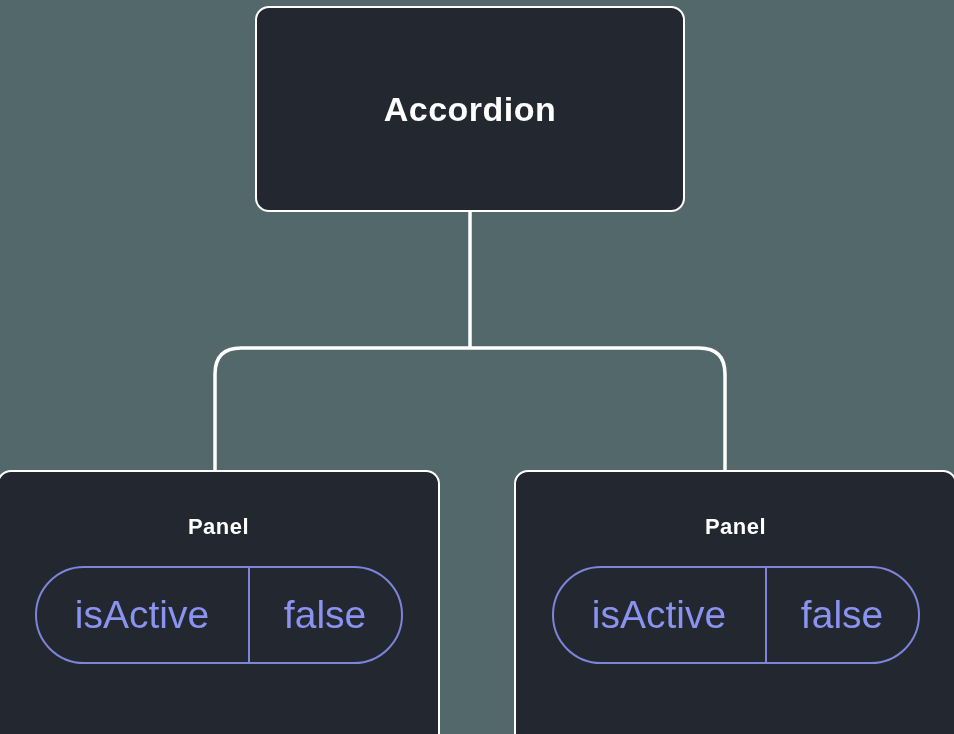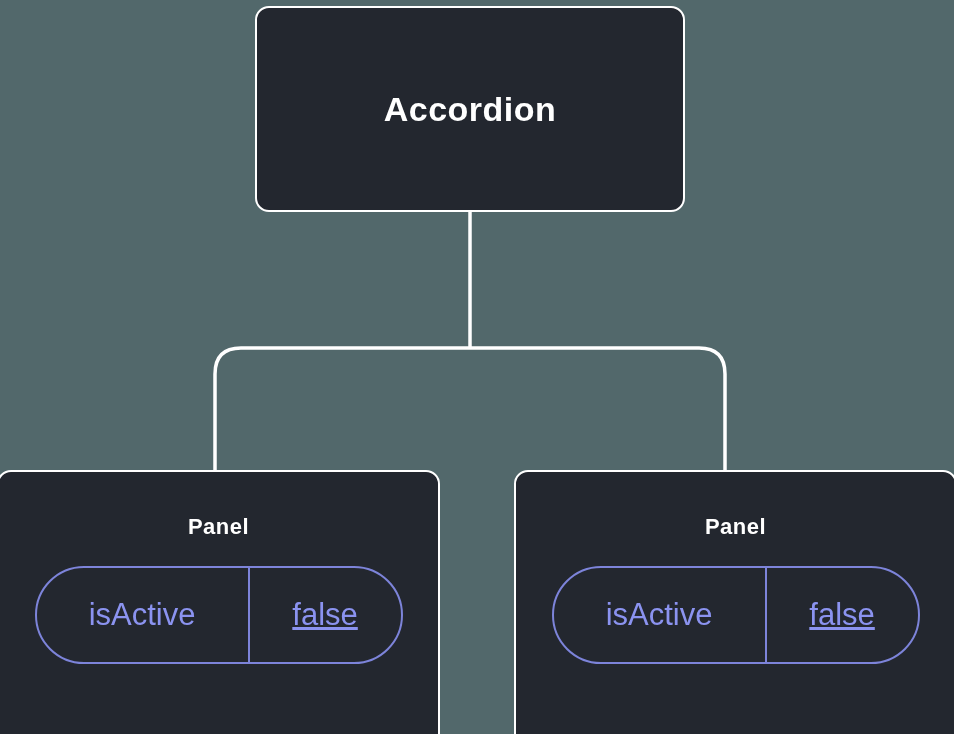--- a/index.html
+++ b/index.html
@@ -66,38 +66,37 @@
   }
   .state-pill{
     margin-top:26px;
     width:368px;
     height:98px;
     border:2.5px solid var(--state-border);
     border-radius:999px;
     display:flex;
     align-items:stretch;
     color:var(--state-accent);
-    font-size:31px;
+    font-size:39px;
   }
   .state-key{
     flex:0 0 58%;
     display:flex;
     align-items:center;
     justify-content:center;
   }
   .state-divider{
     width:0;
     border-left:2.5px solid var(--state-border);
   }
   .state-value{
     flex:1;
     display:flex;
     align-items:center;
     justify-content:center;
-    text-decoration:underline;
   }
 </style>
 </head>
 <body>
 
 <div class="canvas">
 
   <svg class="connector-svg" viewBox="0 0 954 734" xmlns="http://www.w3.org/2000/svg">
     <path d="M470 210 L470 348"></path>
     <path d="M215 472 L215 374 Q215 348 241 348 L699 348 Q725 348 725 374 L725 472"></path>

